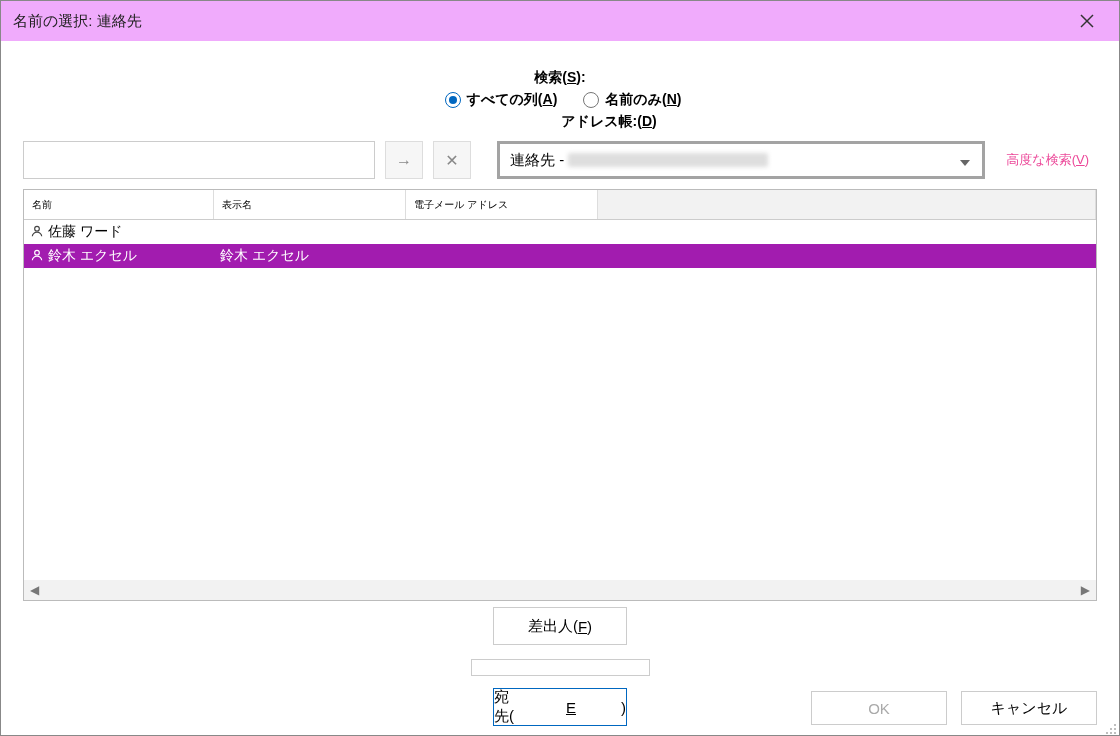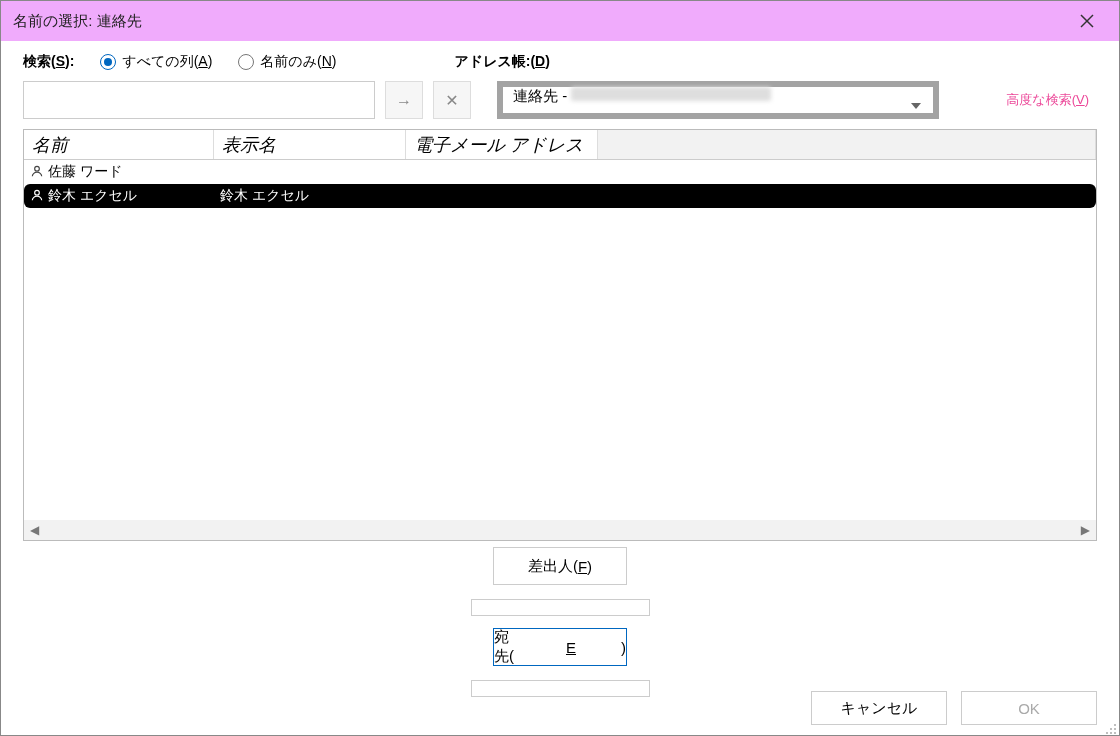--- a/index.html
+++ b/index.html
@@ -5,57 +5,57 @@
     * { box-sizing: border-box; margin: 0; padding: 0; font-family: "Yu Gothic UI", "Meiryo", sans-serif; }
     body { width: 1120px; height: 736px; background: #fff; border: 1px solid #888; overflow: hidden; position: relative; }
 
     
     .titlebar { height: 40px; background: #f0abfc; display: flex; align-items: center; padding: 0 12px; }
     .title-text { font-size: 15px; color: #222; flex: 1; }
     .close-btn { width: 40px; height: 40px; display: flex; align-items: center; justify-content: center; cursor: pointer; }
     .close-btn svg { width: 14px; height: 14px; }
 
     
-    .search-row { display: flex; align-items: center; padding: 12px 22px 4px 22px; gap: 20px; font-size: 14px; }
+    .search-row { display: flex; align-items: center; padding: 28px 22px 4px 22px; gap: 4px; font-size: 14px; flex-direction: column; }
     .search-label { font-weight: bold; }
-    .radio-group { display: flex; align-items: center; gap: 26px; margin-left: 6px; }
+    .radio-group { display: flex; align-items: center; gap: 26px; margin-left: 6px; font-weight: bold; }
     .radio-opt { display: flex; align-items: center; gap: 6px; cursor: pointer; }
     .radio { width: 16px; height: 16px; border: 1px solid #777; border-radius: 50%; display: inline-flex; align-items: center; justify-content: center; background:#fff;}
     .radio.checked { border-color: #0067c0; }
     .radio.checked::after { content: ""; width: 8px; height: 8px; border-radius: 50%; background: #0067c0; }
     .addr-label { font-weight: bold; margin-left: 98px; }
 
     .underline-shortcut { text-decoration: underline; }
 
     
     .input-row { display: flex; align-items: center; padding: 6px 22px 10px 22px; gap: 10px; }
     .search-input { width: 352px; height: 38px; border: 1px solid #ccc; padding: 0 8px; font-size: 14px; background:#fff; }
     .icon-btn { width: 38px; height: 38px; border: 1px solid #ddd; background: #f6f6f6; display: flex; align-items: center; justify-content: center; cursor: pointer; color:#888; }
-    .addr-select { position: relative; width: 442px; height: 38px; border: 6px solid #a3a3a3; display: flex; align-items: flex-start; padding: 0 28px 0 10px; font-size: 15px; background: #fff; cursor: pointer; margin-left: 16px;}
+    .addr-select { position: relative; width: 488px; height: 38px; border: 3px solid #a3a3a3; display: flex; align-items: center; padding: 0 28px 0 10px; font-size: 15px; background: #fff; cursor: pointer; margin-left: 16px;}
     .addr-select::after { content:""; position:absolute; right:12px; top:16px; border-left:5px solid transparent; border-right:5px solid transparent; border-top:6px solid #666;}
     .blurred { color: transparent; background: #dedede; border-radius: 2px; display:inline-block; width: 200px; height: 14px; margin-left: 4px; filter: blur(2px);}
     .adv-link { margin-left: auto; color: #ec4899; font-size: 13px; cursor: pointer; padding-right: 8px;}
 
     
     .table-wrapper { margin: 0 22px; border: 1px solid #bbb; }
     .tbl-header { display: flex; height: 30px; background: #fff; border-bottom: 1px solid #ccc; }
-    .th { padding: 4px 8px; font-size: 18px; border-right: 1px solid #ddd; display:flex; align-items:center;font-style:italic;}
+    .th { padding: 4px 8px; font-size: 10px; border-right: 1px solid #ddd; display:flex; align-items:center;}
     .th-name { width: 190px; }
     .th-disp { width: 192px; }
     .th-mail { width: 192px; }
     .th-rest { flex:1; background:#f2f2f2;}
     .tbl-body { height: 360px; background: #fff; overflow-y: scroll; position: relative;}
     .tbl-body::-webkit-scrollbar { width: 18px; background:#f0f0f0;}
     .tbl-body::-webkit-scrollbar-thumb { background:#cfcfcf;}
     .row { display:flex; height:24px; align-items:center; font-size:14px;}
     .cell { padding: 0 6px; white-space: nowrap; overflow: hidden;}
     .c-name { width: 190px; display:flex; align-items:center; gap:4px;}
     .c-disp { width: 192px; }
     .c-mail { width: 192px; }
-    .row.selected { background: #000000; color: #fff; border-radius: 6px; }
+    .row.selected { background: #a21caf; color: #fff; }
     .row.selected .person-icon svg { stroke:#fff; }
     .person-icon svg { width:14px; height:14px; stroke:#444; fill:none; stroke-width:2;}
     .blurred-cell { background:#dedede; filter:blur(2px); width: 200px; height:12px; border-radius:2px;}
     .hscroll { height: 20px; background:#f2f2f2; display:flex; align-items:center; justify-content:space-between; padding: 0 2px;}
     .hscroll .arr { font-size:12px; color:#777; cursor:pointer; padding:0 4px;}
 
     
     .btn-row { display:flex; align-items:center; padding: 6px 22px; gap: 14px; flex-direction: column; }
     .role-btn { width: 134px; height: 38px; border: 1px solid #ccc; background:#fff; display:flex; align-items:center; justify-content:center; font-size:15px; cursor:pointer;}
     .role-btn.active { border: 1px solid #0067c0; color:#000;gap:45px;}
@@ -166,22 +166,22 @@
 <div class="btn-row">
   <div class="role-btn active">
     <span>宛先(</span>
       <span class="underline-shortcut">E</span>
       <span>)</span>
   </div>
   <input class="role-input" value="" style="">
 </div>
 
 <div class="dlg-btns">
+  <div class="dlg-btn disabled">OK</div>
   <div class="dlg-btn">キャンセル</div>
-  <div class="dlg-btn disabled">OK</div>
 </div>
 
 <div class="resize-grip">
   <svg viewBox="0 0 12 12">
       <circle cx="10" cy="2" r="1" fill="#aaa"></circle>
       <circle cx="10" cy="6" r="1" fill="#aaa"></circle>
       <circle cx="6" cy="6" r="1" fill="#aaa"></circle>
       <circle cx="10" cy="10" r="1" fill="#aaa"></circle>
       <circle cx="6" cy="10" r="1" fill="#aaa"></circle>
       <circle cx="2" cy="10" r="1" fill="#aaa"></circle>

